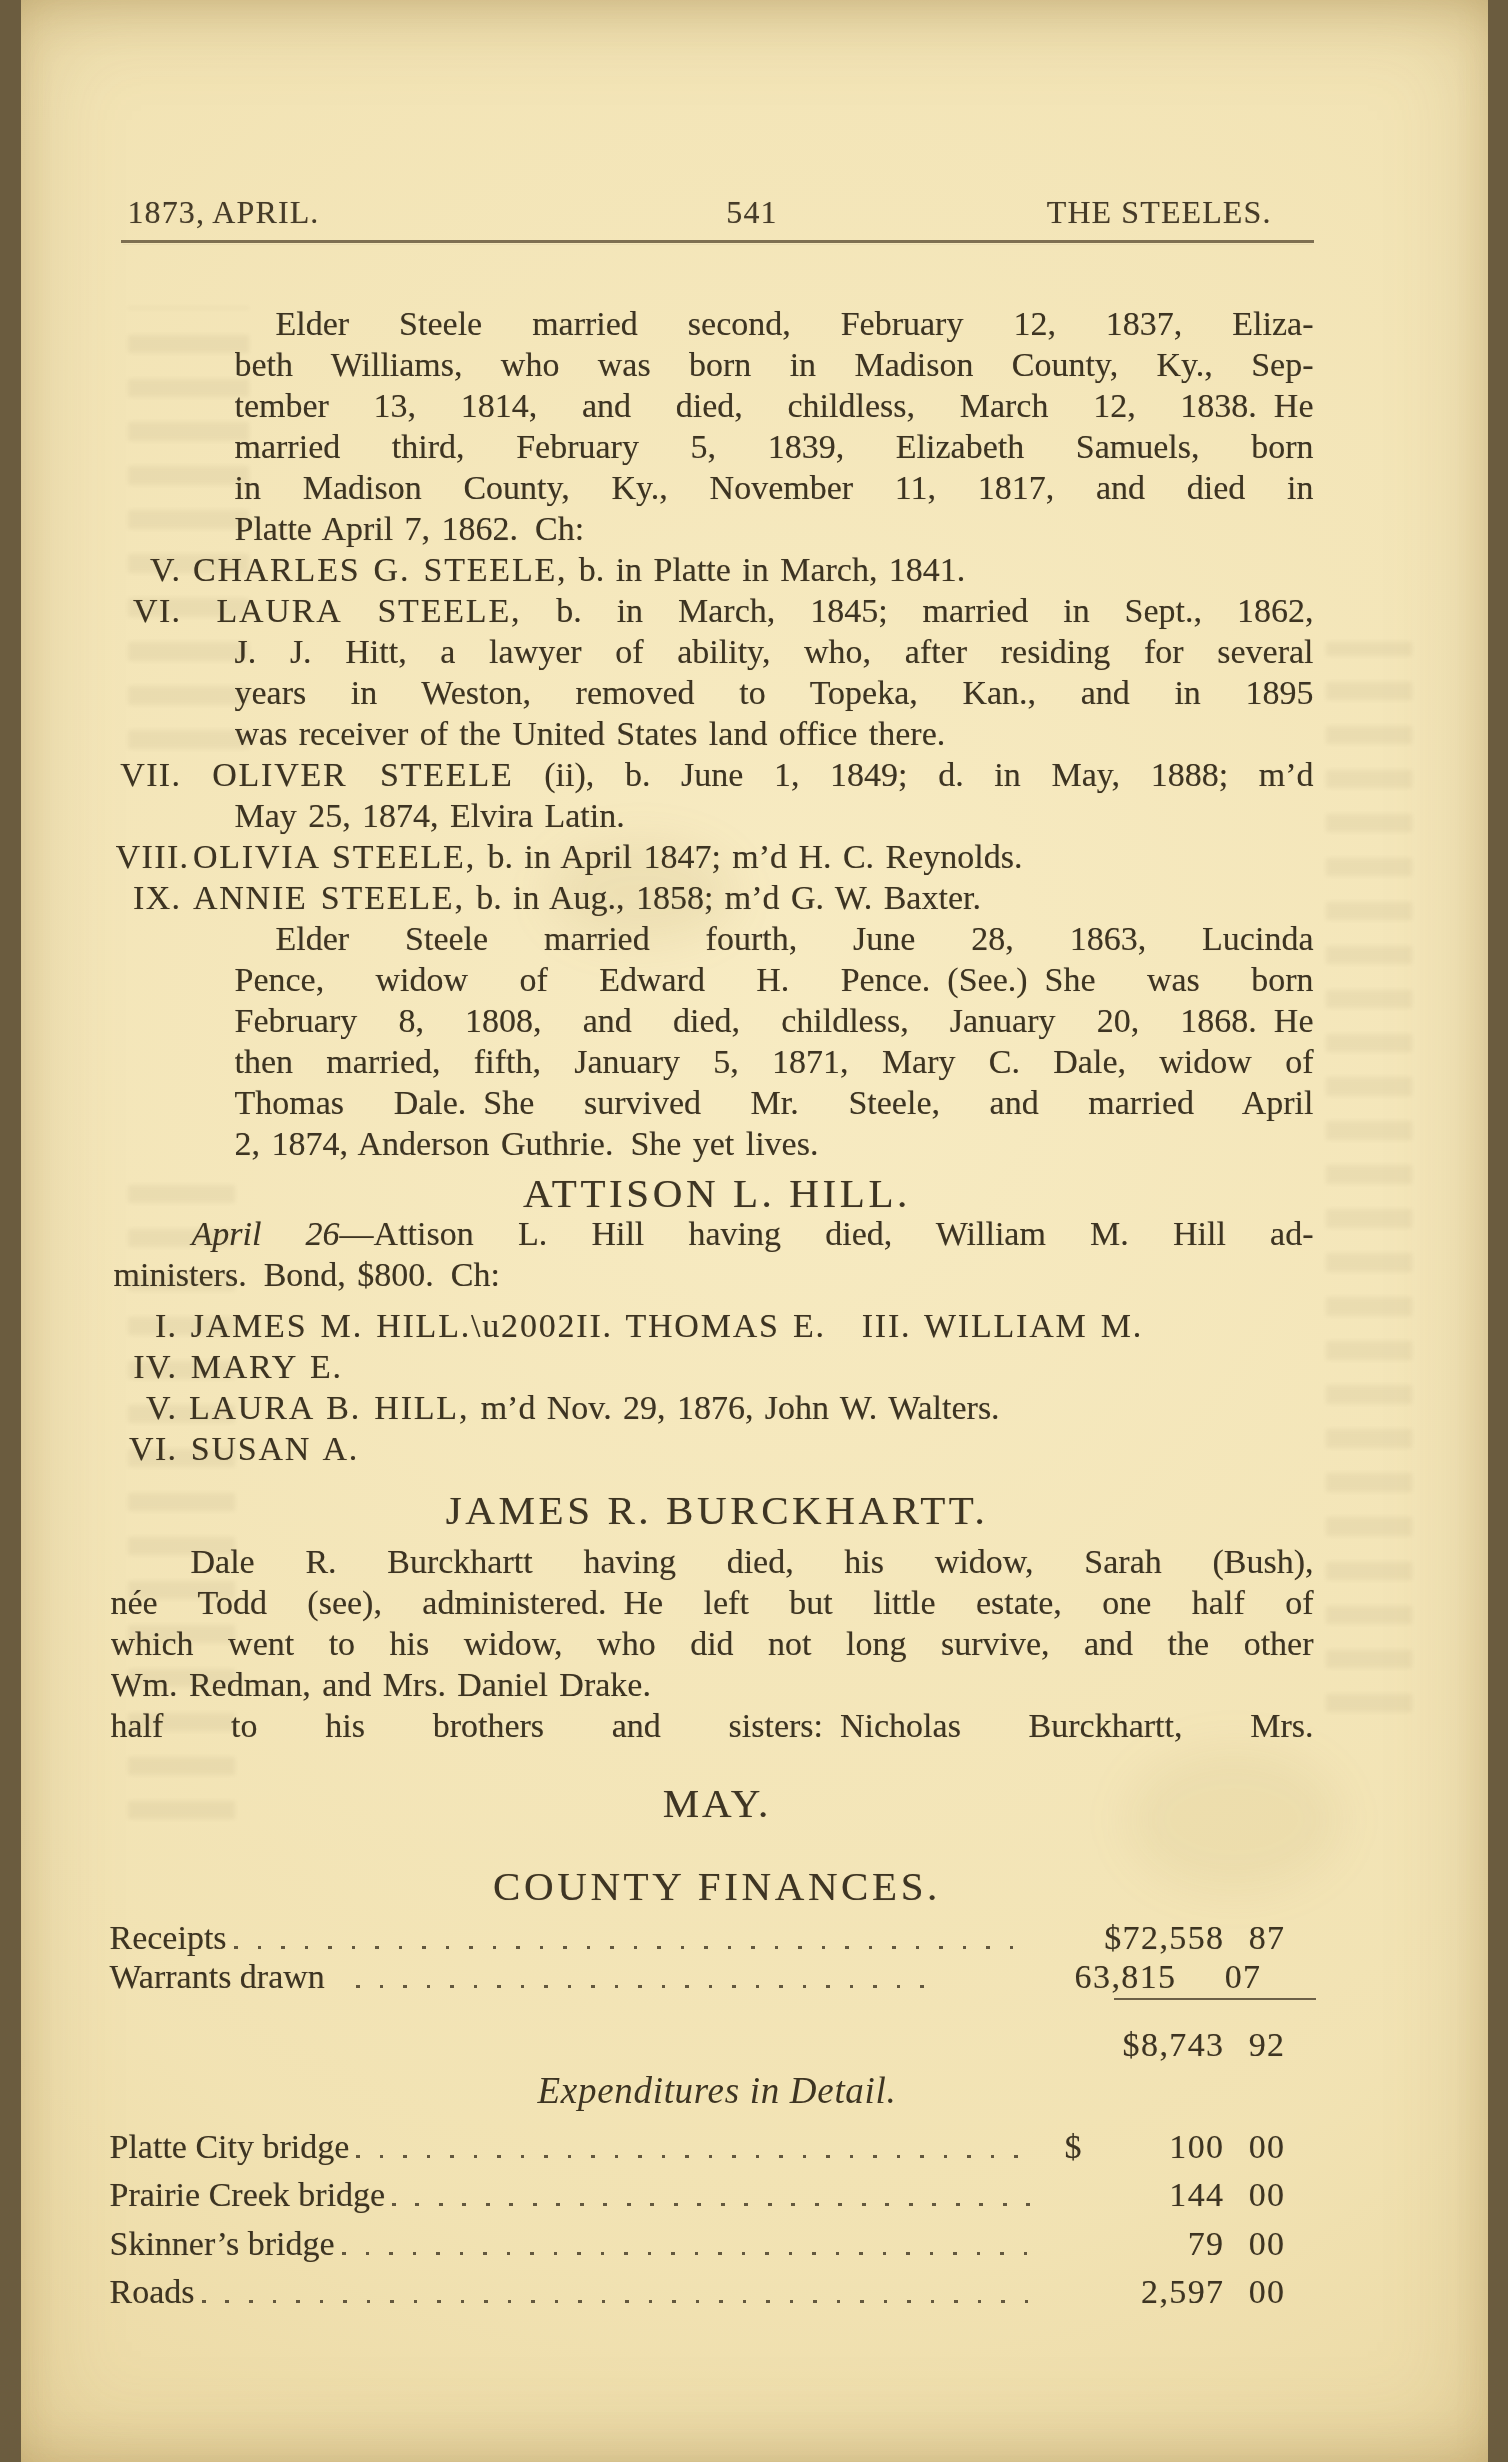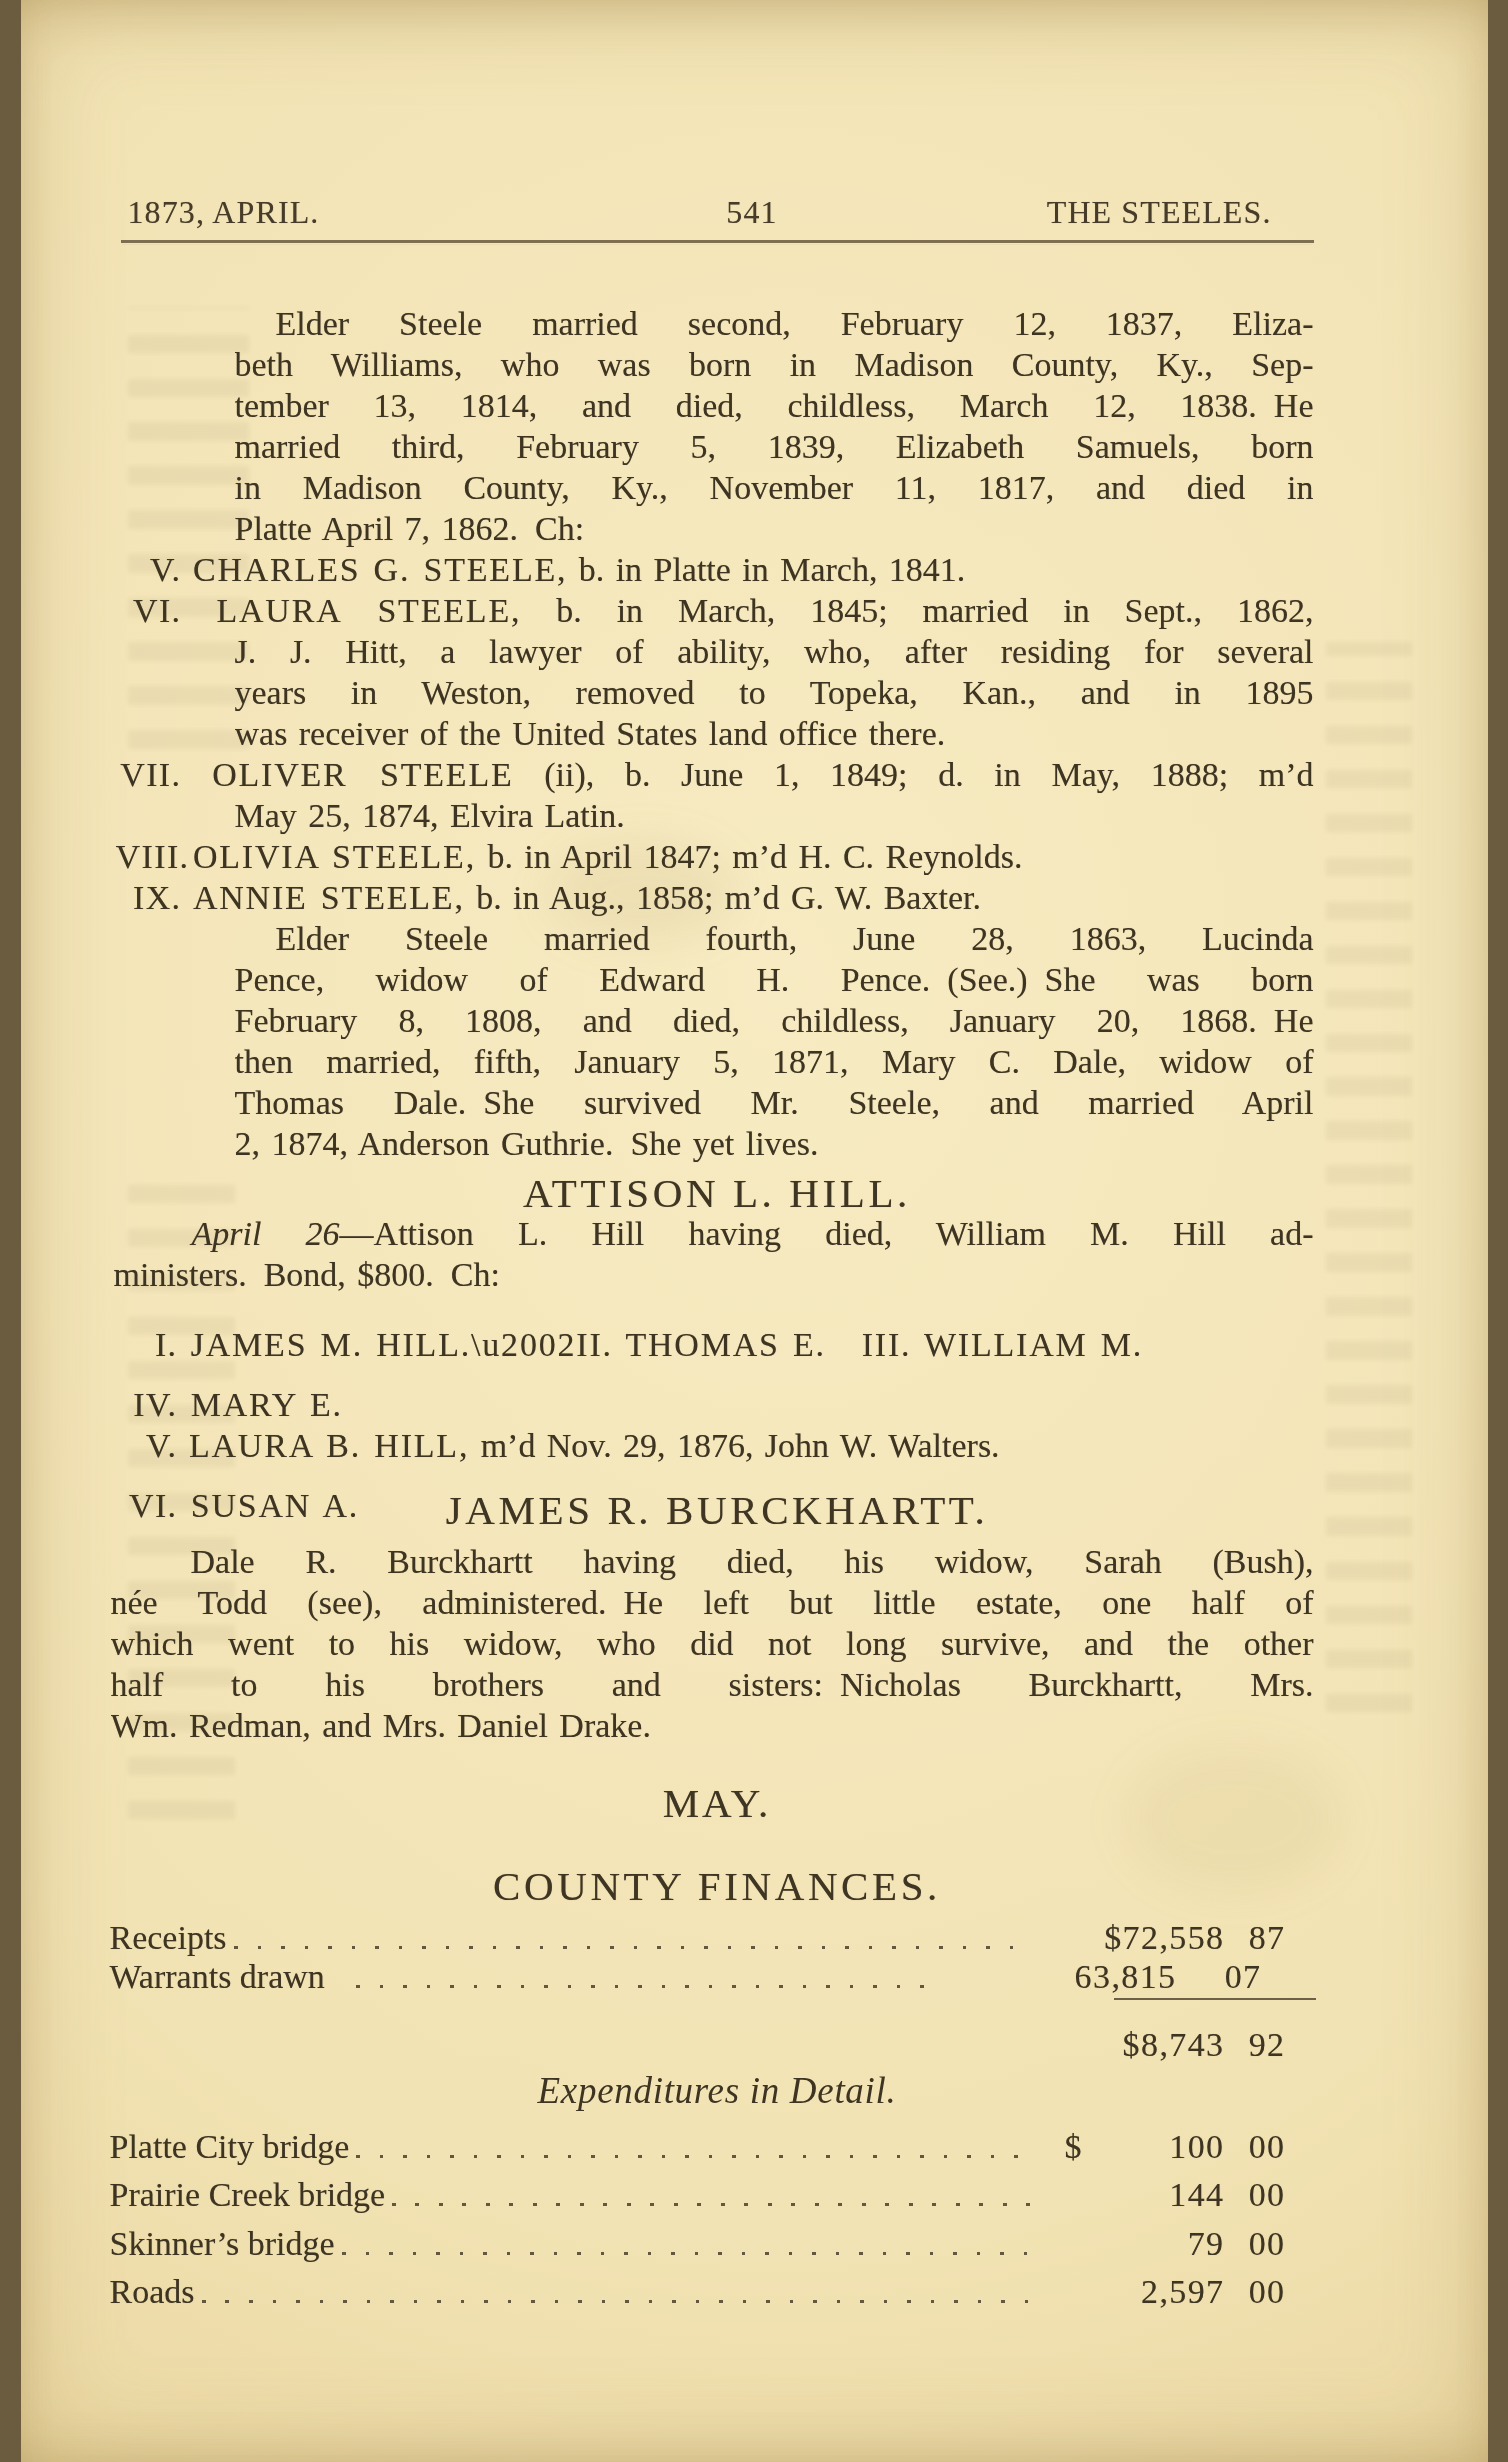--- a/index.html
+++ b/index.html
@@ -25,21 +25,21 @@
   .blk{position:absolute;font-size:34px;}
   .ln{display:block;height:41px;line-height:41px;overflow:hidden;word-spacing:2.9px;text-shadow:0 0 0.7px rgba(62,52,32,.4);}
   .j{text-align:justify;}
   .j::after{content:"";display:inline-block;width:100%;height:0;}
   .ind58{padding-left:41px;}
   .ind110{padding-left:78px;}
   .ind112{padding-left:80px;}
   .entry{margin-left:-119px;}
   .num{display:inline-block;width:66px;text-align:right;letter-spacing:1.4px;}
   .nm{letter-spacing:1.8px;}
-  .caps{letter-spacing:1.8px;margin-top:19px;}
+  .caps{letter-spacing:1.8px;}
   .it{font-style:italic;}
 
   .head{position:absolute;left:100px;width:1193px;text-align:center;font-size:41px;height:47px;line-height:47px;letter-spacing:3.6px;color:#3e3523;text-shadow:0 0 0.7px rgba(62,52,32,.45);}
   .subhead-it{position:absolute;left:100px;width:1193px;text-align:center;font-style:italic;font-size:37px;height:44px;line-height:44px;letter-spacing:0.7px;}
 
   .finrow{position:absolute;left:89px;width:1206px;display:flex;font-size:34px;height:41px;line-height:41px;text-shadow:0 0 0.7px rgba(62,52,32,.4);}
   .f-label{white-space:nowrap;}
   .f-lead{flex:1;position:relative;}
   .f-lead::before{content:"";position:absolute;left:7.1px;right:5.7px;bottom:8.6px;height:3.6px;
      background:repeating-linear-gradient(90deg, rgba(64,54,34,.8) 0 3.6px, transparent 3.6px 23.5px);}
@@ -104,22 +104,22 @@
     <span class="ln"><span class="num">V.</span> <span class="nm">LAURA B. HILL,</span> <span>m’d Nov. 29, 1876, John W. Walters.</span></span>
     <span class="ln caps"><span class="num">VI.</span> <span class="nm">SUSAN A.</span></span>
   </div>
 
   <div class="head" style="top:1487px;">JAMES R. BURCKHARTT.</div>
 
   <div class="blk" style="left:90px;top:1541px;width:1203px;">
     <span class="ln j ind112">Dale R. Burckhartt having died, his widow, Sarah (Bush),</span>
     <span class="ln j">née Todd (see), administered. He left but little estate, one half of</span>
     <span class="ln j">which went to his widow, who did not long survive, and the other</span>
+    <span class="ln">Wm. Redman, and Mrs. Daniel Drake.</span>
     <span class="ln j">half to his brothers and sisters: Nicholas Burckhartt, Mrs.</span>
-    <span class="ln">Wm. Redman, and Mrs. Daniel Drake.</span>
   </div>
 
   <div class="head" style="top:1780px;letter-spacing:2.9px;">MAY.</div>
   <div class="head" style="top:1863px;">COUNTY FINANCES.</div>
 
   <div class="finrow" style="top:1917px;">
     <span class="f-label">Receipts</span>
       <span class="f-lead"></span>
       <span class="f-sign"></span>
       <span class="f-amt">$72,558</span>

